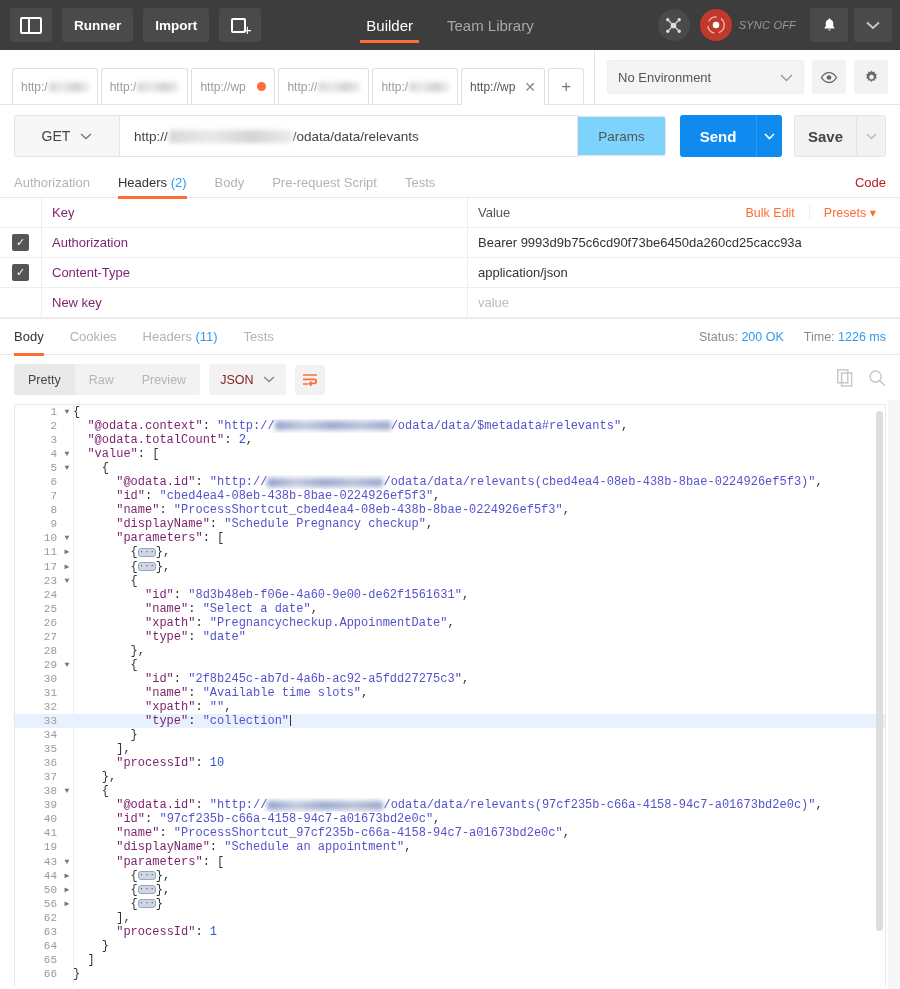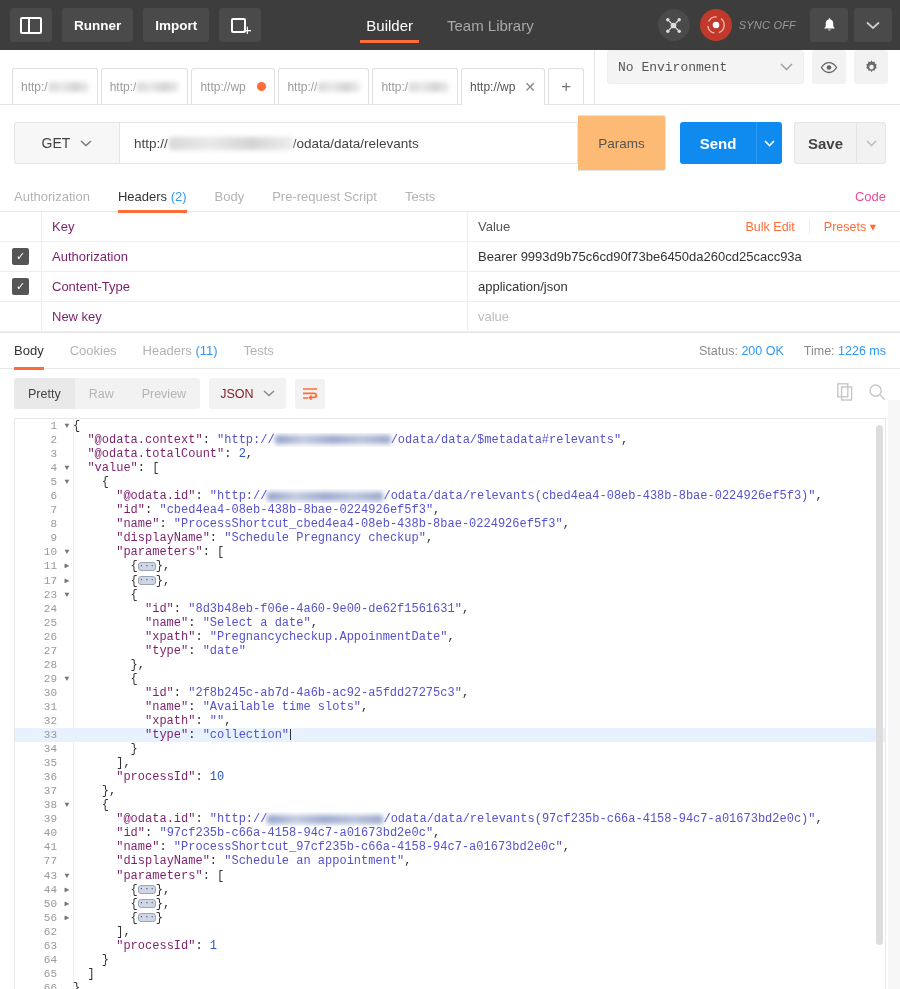--- a/index.html
+++ b/index.html
@@ -59,59 +59,59 @@
   .rtab.active { color:#555; border-color:#e0e0e0; z-index:3; margin-bottom:-1px; height:37px; }
   .rtab .label { overflow:hidden; text-overflow:clip; }
   .blurbox { display:inline-block; height:10px; margin-left:1px; border-radius:2px;
              background:linear-gradient(90deg,#d8d8d8,#e9e9e9,#d4d4d4,#ededed);
              filter:blur(2.2px); vertical-align:middle; }
   .dot-unsaved { width:9px; height:9px; border-radius:50%; background:#ff6c37; margin-left:auto; flex:none; }
   .tab-close { margin-left:auto; color:#888; font-size:14px; line-height:1; padding-left:4px; flex:none; }
   .tab-plus { width:36px; height:36px; border:1px solid #e0e0e0; border-bottom:none; border-radius:3px 3px 0 0;
               display:flex; align-items:center; justify-content:center; color:#777; font-size:17px; cursor:pointer; background:#fff; }
 
-  .envbar { width:305px; flex:none; display:flex; align-items:flex-start; padding:0 12px; gap:8px;font-family:Liberation Mono, monospace; }
+  .envbar { width:305px; flex:none; display:flex; align-items:center; padding:0 12px; gap:8px; }
   .env-select { flex:1; height:34px; background:#f4f4f4; border:1px solid #eee; border-radius:3px;
                 display:flex; align-items:center; padding:0 10px; color:#555; font-size:13px; cursor:pointer; }
   .env-select .chev { margin-left:auto; }
   .env-ico { width:34px; height:34px; background:#f2f2f2; border-radius:3px; display:flex; align-items:center; justify-content:center; cursor:pointer; }
 
   
   .urlrow { display:flex; align-items:center; padding:10px 14px 10px 14px; gap:0; }
   .method {
     width:105px; height:42px; background:#f7f7f7; border:1px solid #e4e4e4; border-right:none;
     border-radius:3px 0 0 3px; display:flex; align-items:center; justify-content:center; gap:10px;
     font-size:14px; color:#444; cursor:pointer;
   }
   .urlinput {
     flex:1; height:42px; border:1px solid #e4e4e4; background:#fff; display:flex; align-items:center;
     padding:0 14px; font-size:13.5px; color:#444; overflow:hidden; white-space:nowrap; cursor:text;
   }
-  .params-btn { width:88px; height:56px; background:#fdba74; border:1px solid #e4e4e4; border-left:none;
+  .params-btn { width:88px; height:40px; background:#7dd3fc; border:1px solid #e4e4e4; border-left:none;
                 border-radius:0 3px 3px 0; display:flex; align-items:center; justify-content:center;
                 font-size:13.5px; color:#555; cursor:pointer;text-align:center; }
   .send-wrap { display:flex; margin-left:14px; }
   .send-btn { width:76px; height:42px; background:#0f8bf0; color:#fff; font-weight:bold; font-size:15px;
               border:none; border-radius:3px 0 0 3px; cursor:pointer; font-family:"Liberation Sans",sans-serif; }
   .send-caret { width:26px; height:42px; background:#0f8bf0; border-left:1px solid #2e9af3; border-radius:0 3px 3px 0;
                 display:flex; align-items:center; justify-content:center; cursor:pointer; }
   .save-wrap { display:flex; margin-left:12px; }
   .save-btn { width:62px; height:42px; background:#f2f2f2; border:1px solid #e4e4e4; border-right:none;
               border-radius:3px 0 0 3px; color:#444; font-size:15px; font-weight:bold; cursor:pointer;
               font-family:"Liberation Sans",sans-serif; }
   .save-caret { width:30px; height:42px; background:#f2f2f2; border:1px solid #e4e4e4; border-radius:0 3px 3px 0;
                 display:flex; align-items:center; justify-content:center; cursor:pointer; }
 
   
   .reqtabs { display:flex; align-items:center; border-bottom:1px solid #e8e8e8; padding:0 14px; position:relative; height:31px; }
   .rq { font-size:13px; color:#b3b3b3; margin-right:28px; height:31px; line-height:31px; cursor:pointer; position:relative; }
   .rq.on { color:#333; }
   .rq.on:after { content:""; position:absolute; left:0; right:0; bottom:-1px; height:3px; background:#ff6c37; }
   .rq .cnt { color:#2e9af3; }
-  .code-link { margin-left:auto; color:#ec4899; font-size:13px; cursor:pointer; margin-right:0; }
+  .code-link { margin-left:auto; color:#b91c1c; font-size:13px; cursor:pointer; margin-right:0; }
 
   
   .htable { border-bottom:1px solid #e8e8e8; }
   .hrow { display:flex; align-items:center; height:30px; border-bottom:1px solid #eee; }
   .hrow.head { color:#555; }
   .hrow .cb { width:42px; flex:none; display:flex; align-items:center; justify-content:center; border-right:1px solid #eee; height:100%; }
   .chk { width:17px; height:17px; background:#555; border-radius:2px; color:#fff; font-size:11px;
          display:flex; align-items:center; justify-content:center; cursor:pointer; }
   .hrow .k { flex:0 0 426px; padding:0 10px; border-right:1px solid #eee; height:100%; display:flex; align-items:center;
              font-size:13px; overflow:hidden; white-space:nowrap; }
@@ -426,21 +426,21 @@
       <div class="ln"><span class="num">32</span><span class="fold"></span><span class="txt">          <span class="k">"xpath"</span><span class="p">: </span><span class="s">""</span><span class="p">,</span></span></div>
       <div class="ln hl"><span class="num">33</span><span class="fold"></span><span class="txt">          <span class="k">"type"</span><span class="p">: </span><span class="s">"collection"</span><span class="caret-txt"></span></span></div>
       <div class="ln"><span class="num">34</span><span class="fold"></span><span class="txt">        <span class="p">}</span></span></div>
       <div class="ln"><span class="num">35</span><span class="fold"></span><span class="txt">      <span class="p">],</span></span></div>
       <div class="ln"><span class="num">36</span><span class="fold"></span><span class="txt">      <span class="k">"processId"</span><span class="p">: </span><span class="n">10</span></span></div>
       <div class="ln"><span class="num">37</span><span class="fold"></span><span class="txt">    <span class="p">},</span></span></div>
       <div class="ln"><span class="num">38</span><span class="fold">▼</span><span class="txt">    <span class="p">{</span></span></div>
       <div class="ln"><span class="num">39</span><span class="fold"></span><span class="txt">      <span class="k">"@odata.id"</span><span class="p">: </span><span class="s">"http://</span><span class="blur-url"></span><span class="s">/odata/data/relevants(97cf235b-c66a-4158-94c7-a01673bd2e0c)"</span><span class="p">,</span></span></div>
       <div class="ln"><span class="num">40</span><span class="fold"></span><span class="txt">      <span class="k">"id"</span><span class="p">: </span><span class="s">"97cf235b-c66a-4158-94c7-a01673bd2e0c"</span><span class="p">,</span></span></div>
       <div class="ln"><span class="num">41</span><span class="fold"></span><span class="txt">      <span class="k">"name"</span><span class="p">: </span><span class="s">"ProcessShortcut_97cf235b-c66a-4158-94c7-a01673bd2e0c"</span><span class="p">,</span></span></div>
-      <div class="ln"><span class="num">77</span><span class="fold"></span><span class="txt">      <span class="k">"displayName"</span><span class="p">: </span><span class="s">"Schedule an appointment"</span><span class="p">,</span></span></div>
+      <div class="ln"><span class="num">19</span><span class="fold"></span><span class="txt">      <span class="k">"displayName"</span><span class="p">: </span><span class="s">"Schedule an appointment"</span><span class="p">,</span></span></div>
       <div class="ln"><span class="num">43</span><span class="fold">▼</span><span class="txt">      <span class="k">"parameters"</span><span class="p">: [</span></span></div>
       <div class="ln"><span class="num">44</span><span class="fold">▶</span><span class="txt">        <span class="p">{</span><span class="foldw">···</span><span class="p">},</span></span></div>
       <div class="ln"><span class="num">50</span><span class="fold">▶</span><span class="txt">        <span class="p">{</span><span class="foldw">···</span><span class="p">},</span></span></div>
       <div class="ln"><span class="num">56</span><span class="fold">▶</span><span class="txt">        <span class="p">{</span><span class="foldw">···</span><span class="p">}</span></span></div>
       <div class="ln"><span class="num">62</span><span class="fold"></span><span class="txt">      <span class="p">],</span></span></div>
       <div class="ln"><span class="num">63</span><span class="fold"></span><span class="txt">      <span class="k">"processId"</span><span class="p">: </span><span class="n">1</span></span></div>
       <div class="ln"><span class="num">64</span><span class="fold"></span><span class="txt">    <span class="p">}</span></span></div>
       <div class="ln"><span class="num">65</span><span class="fold"></span><span class="txt">  <span class="p">]</span></span></div>
       <div class="ln"><span class="num">66</span><span class="fold"></span><span class="txt"><span class="p">}</span></span></div>
     </div>

